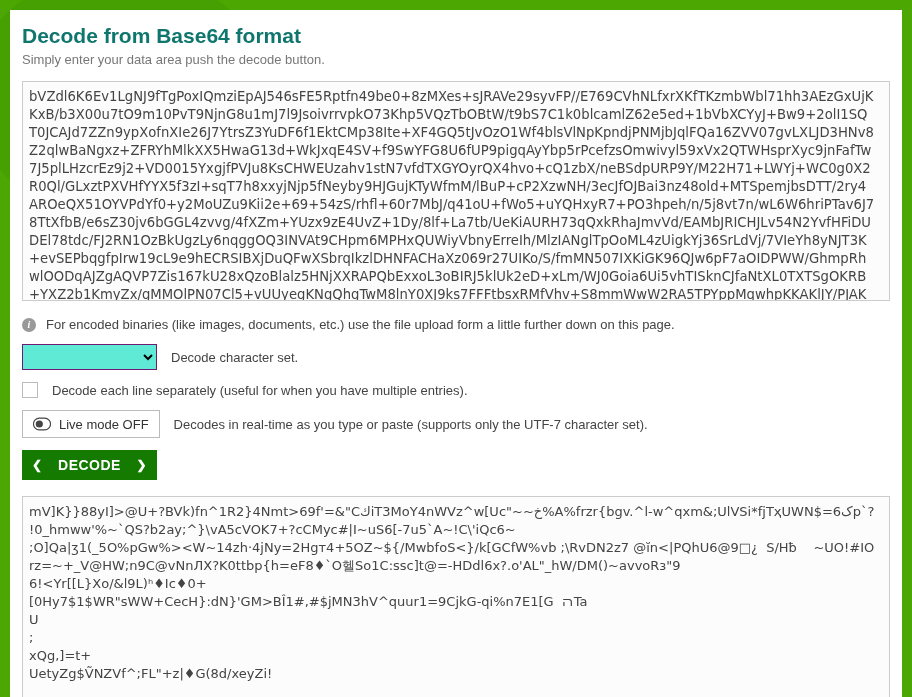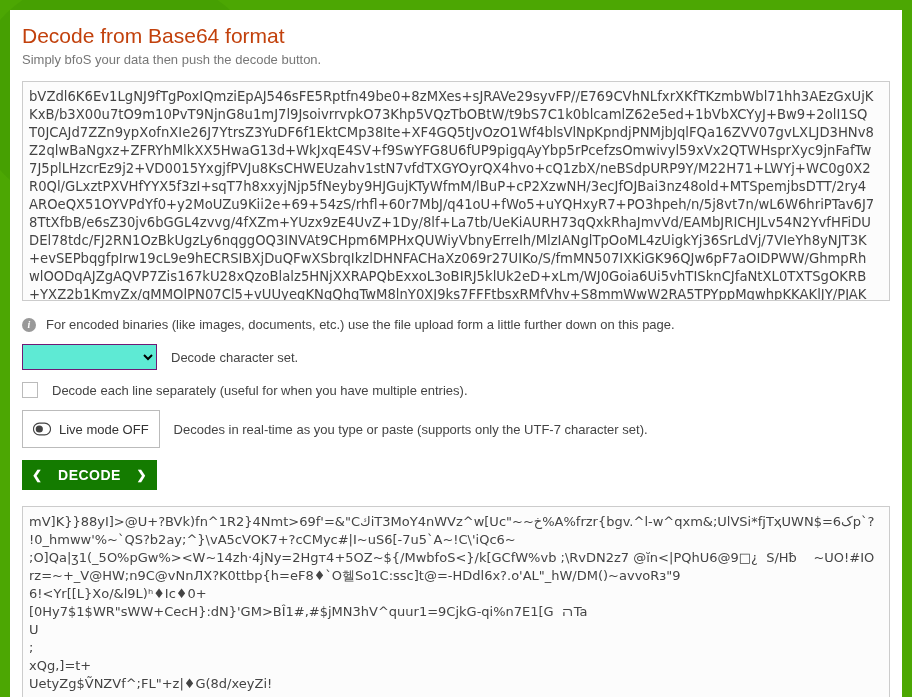--- a/index.html
+++ b/index.html
@@ -21,22 +21,22 @@
   }
   .page-wrap {
     position: absolute;
     top: 10px; left: 10px; right: 10px; bottom: 0;
     background: #fff;
     padding: 14px 12px 0 12px;
     overflow: hidden;
   }
   h1 {
     font-size: 21px;
-    font-weight: normal;
-    color: #c2410c;
+    font-weight: bold;
+    color: #0f766e;
     margin-bottom: 4px;
   }
   .subtitle {
     font-size: 13px;
     color: #777;
     margin-bottom: 14px;
   }
   .textarea-box {
     width: 100%;
     height: 220px;
@@ -91,21 +91,21 @@
   }
   .checkbox {
     width: 16px; height: 16px;
     border: 1px solid #bbb;
     background: #fff;
     display: inline-block;
   }
   .pill {
     display: flex;
     align-items: center;
-    height: 38px;
+    height: 28px;
     border: 1px solid #bbb;
     background: #fff;
     padding: 0 10px;
     font-size: 13px;
     color: #333;
     gap: 8px;
   }
   .toggle-svg { width: 18px; height: 14px; }
   .decode-btn {
     display: flex;
@@ -144,21 +144,21 @@
   textarea::-webkit-scrollbar-track, .output-box::-webkit-scrollbar-track { background: #f0f0f0; }
 </style>
 </head>
 <body>
 
 <div class="bg-swirl"></div>
 
 <div class="page-wrap">
 
   <h1>Decode from Base64 format</h1>
-  <div class="subtitle">Simply bfoS your data then push the decode button.</div>
+  <div class="subtitle">Simply enter your data area push the decode button.</div>
 
   <textarea class="textarea-box" style="">bVZdl6K6Ev1LgNJ9fTgPoxIQmziEpAJ546sFE5Rptfn49be0+8zMXes+sJRAVe29syvFP//E769CVhNLfxrXKfTKzmbWbl71hh3AEzGxUjKKxB/b3X00u7tO9m10PvT9NjnG8u1mJ7l9JsoivrrvpkO73Khp5VQzTbOBtW/t9bS7C1k0blcamlZ62e5ed+1bVbXCYyJ+Bw9+2olI1SQT0JCAJd7ZZn9ypXofnXIe26J7YtrsZ3YuDF6f1EktCMp38Ite+XF4GQ5tJvOzO1Wf4blsVlNpKpndjPNMjbJqlFQa16ZVV07gvLXLJD3HNv8Z2qlwBaNgxz+ZFRYhMlkXX5HwaG13d+WkJxqE4SV+f9SwYFG8U6fUP9pigqAyYbp5rPcefzsOmwivyl59xVx2QTWHsprXyc9jnFafTw7J5plLHzcrEz9j2+VD0015YxgjfPVJu8KsCHWEUzahv1stN7vfdTXGYOyrQX4hvo+cQ1zbX/neBSdpURP9Y/M22H71+LWYj+WC0g0X2R0Ql/GLxztPXVHfYYX5f3zI+sqT7h8xxyjNjp5fNeyby9HJGujKTyWfmM/lBuP+cP2XzwNH/3ecJfOJBai3nz48old+MTSpemjbsDTT/2ry4AROeQX51OYVPdYf0+y2MoUZu9Kii2e+69+54zS/rhfl+60r7MbJ/q41oU+fWo5+uYQHxyR7+PO3hpeh/n/5j8vt7n/wL6W6hriPTav6J78TtXfbB/e6sZ30jv6bGGL4zvvg/4fXZm+YUzx9zE4UvZ+1Dy/8lf+La7tb/UeKiAURH73qQxkRhaJmvVd/EAMbJRICHJLv54N2YvfHFiDUDEl78tdc/FJ2RN1OzBkUgzLy6nqggOQ3INVAt9CHpm6MPHxQUWiyVbnyErreIh/MlzIANglTpOoML4zUigkYj36SrLdVj/7VIeYh8yNJT3K+evSEPbqgfpIrw19cL9e9hECRSIBXjDuQFwXSbrqIkzlDHNFACHaXz069r27UIKo/S/fmMN507IXKiGK96QJw6pF7aOIDPWW/GhmpRhwlOODqAJZgAQVP7Zis167kU28xQzoBlalz5HNjXXRAPQbExxoL3oBIRJ5klUk2eD+xLm/WJ0Goia6Ui5vhTISknCJfaNtXL0TXTSgOKRB+YXZ2b1KmyZx/gMMOlPN07Cl5+vUUyegKNgQhgTwM8lnY0XJ9ks7FFFtbsxRMfVhv+S8mmWwW2RA5TPYppMqwhpKKAKlJY/PJAKQwKwgN8rT5C1swrUh5D43YNwIWjBfMmCTAngsxnhLOJPpXUqeyzCJzVw7kIVeeK0NIY/EM8UjMfQO/vNw6sWSLnONOjR6JDn0nR02kBqI+QkmvzIqx</textarea>
 
   <div class="info-row">
     <span class="info-icon">i</span>
     <span>For encoded binaries (like images, documents, etc.) use the file upload form a little further down on this page.</span>
   </div>
 
   <div class="row">
     <select>

